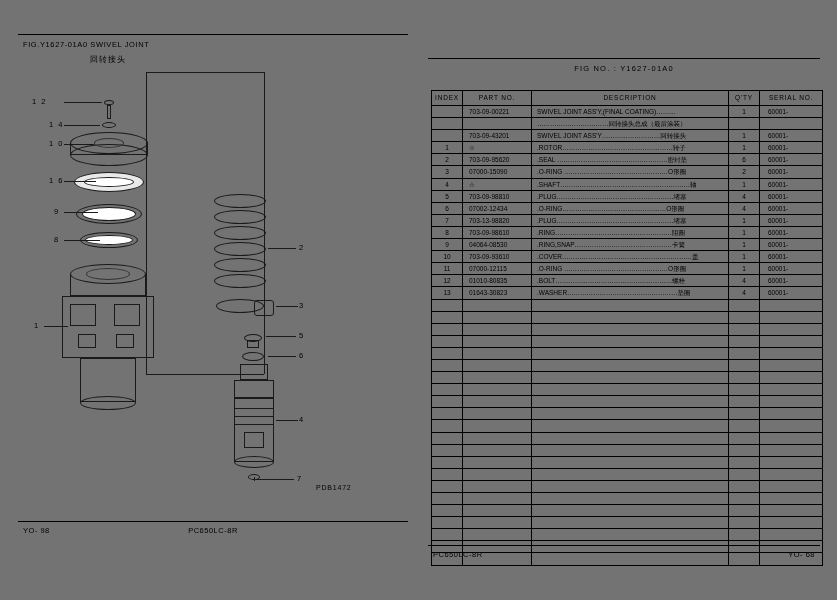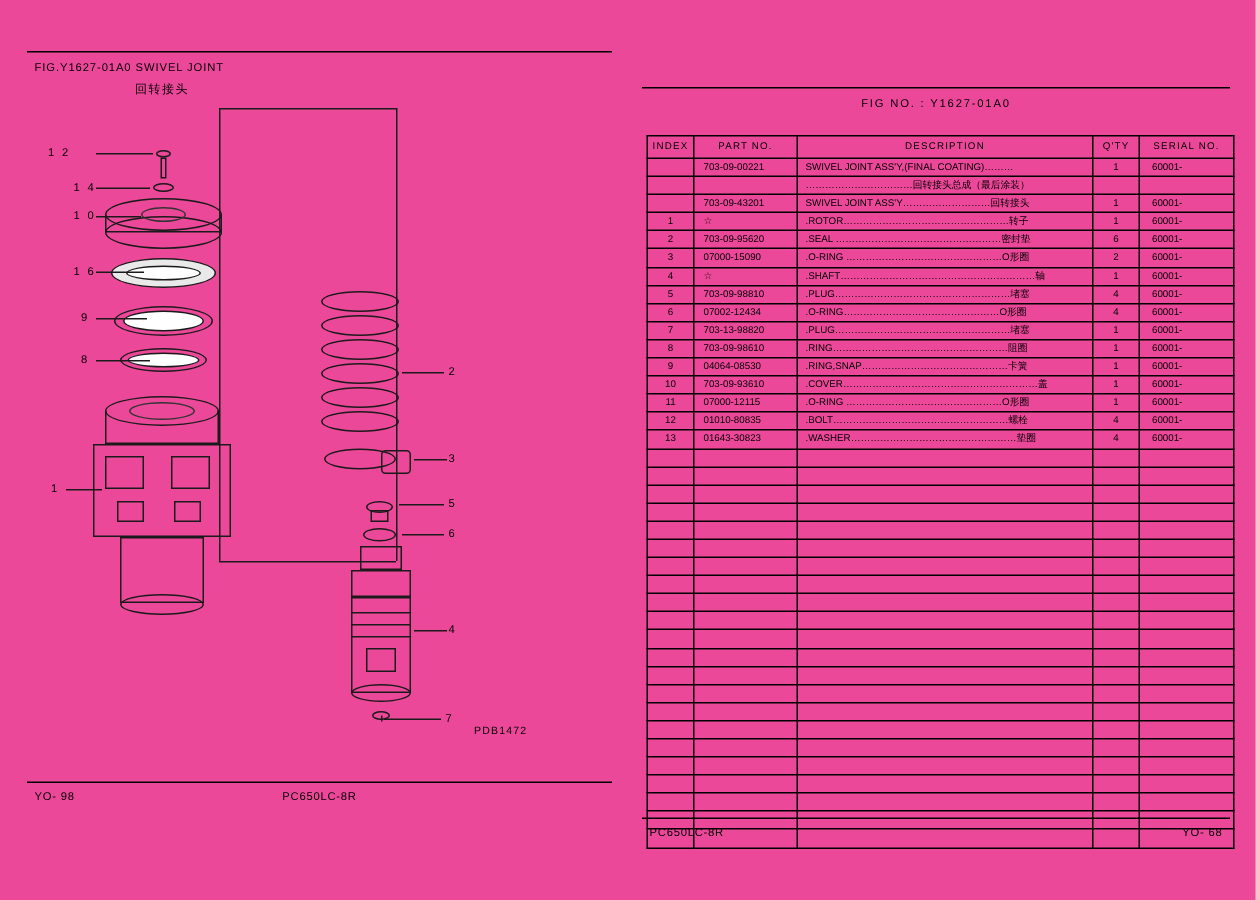--- a/index.html
+++ b/index.html
@@ -11,21 +11,21 @@
     width: 837px;
     height: 600px;
     font-family: "Liberation Sans", sans-serif;
     color: #000000;
     overflow: hidden;
   }
   .page {
     position: relative;
     width: 837px;
     height: 600px;
-    background: #ec4899;
+    background: #737373;
   }
 
   
   .left-page {
     position: absolute;
     left: 18px;
     top: 34px;
     width: 390px;
     height: 512px;
   }

